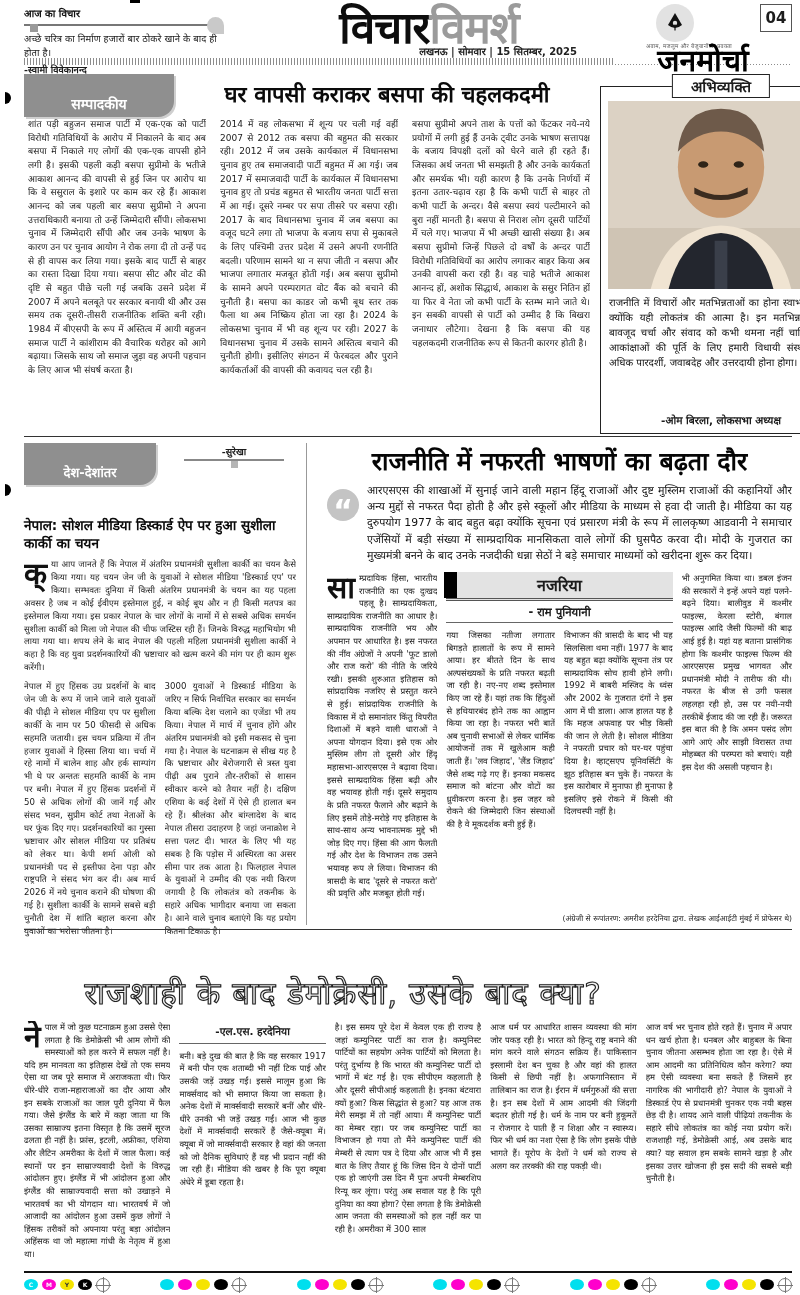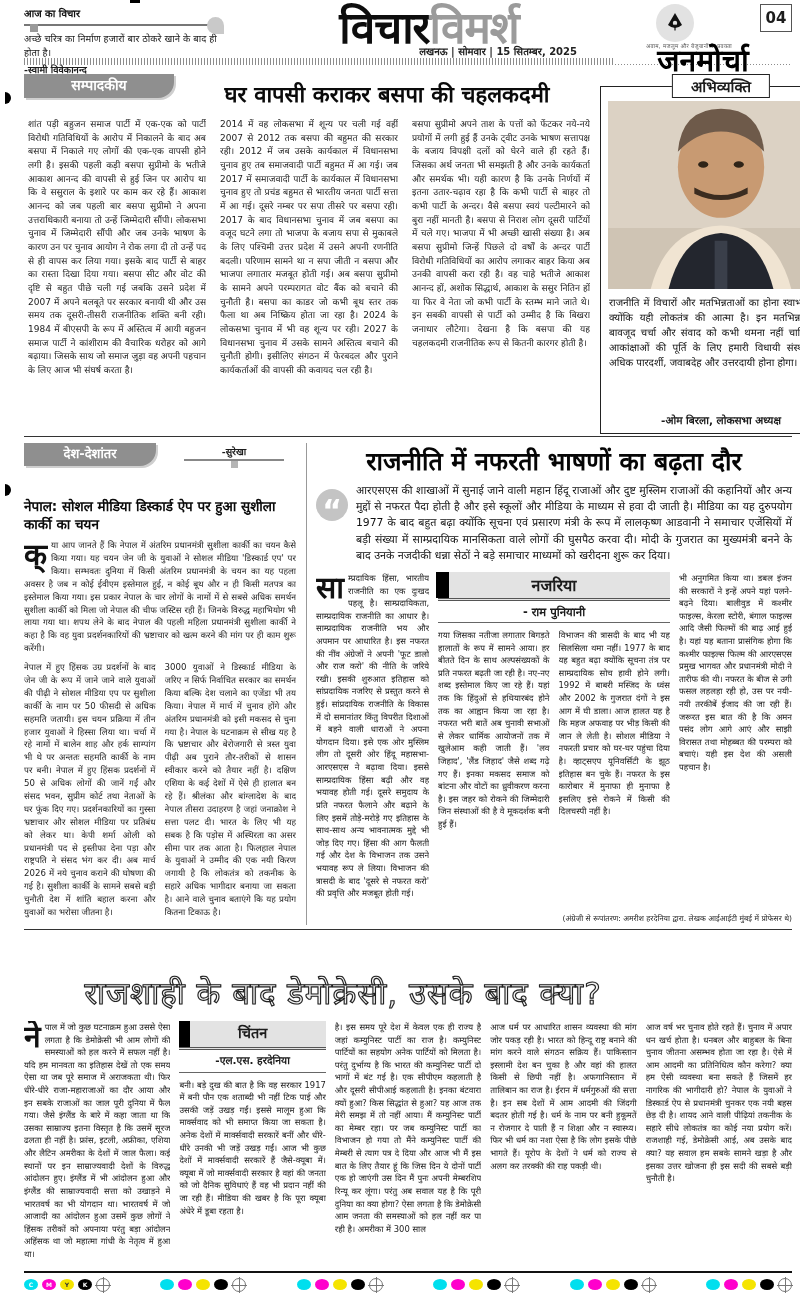--- a/index.html
+++ b/index.html
@@ -23,21 +23,21 @@
   .brand{position:absolute;right:0;top:0;width:178px;height:60px;background:#fff;z-index:3;}
   .brand-icon{position:absolute;left:42px;top:0;width:38px;height:38px;border-radius:50%;background:#e2e2e2;display:flex;align-items:center;justify-content:center;}
   .pagebox{position:absolute;right:0;top:0;width:30px;height:26px;border:1px solid #555;font-size:15px;font-weight:bold;display:flex;align-items:center;justify-content:center;}
   .brand-tag{position:absolute;left:0;right:28px;top:38px;font-size:5.5px;color:#555;text-align:center;letter-spacing:.3px;}
   .brand-name{position:absolute;left:0;right:0;top:42px;font-size:30px;font-weight:bold;color:#000;text-align:center;line-height:1;letter-spacing:0;}
   .hatch{position:absolute;top:58px;left:24px;right:8px;height:7px;
          background:repeating-linear-gradient(90deg,#8c8c8c 0 1px,transparent 1px 3px);}
 
   
   .tab{display:inline-block;background:#8f8f8f;color:#fff;font-weight:bold;text-align:center;
-       border-radius:0 0 16px 0;box-shadow:2px 2px 0 #cfcfcf;padding:1px 0 4px 0;}
+       border-radius:0 0 16px 0;box-shadow:2px 2px 0 #cfcfcf;padding:20px 0 4px 0;}
 
   
   .editorial{position:absolute;top:74px;left:24px;width:566px;height:358px;}
   .ed-tab{width:150px;font-size:14px;}
   .ed-head{position:absolute;top:4px;left:160px;right:0;text-align:center;font-size:22px;font-weight:bold;color:#0a0a0a;}
   .ed-cols{position:absolute;top:44px;left:4px;right:0;bottom:0;display:flex;gap:14px;}
   .colx{flex:1;font-size:9px;line-height:1.52;text-align:justify;overflow:hidden;color:#222;}
 
   
   .abhi{position:absolute;top:86px;left:600px;width:192px;height:346px;border:1.5px solid #222;background:#fff;padding-left:48px;}
@@ -59,21 +59,21 @@
   .np-byline{position:absolute;top:2px;left:160px;width:100px;text-align:center;font-size:9.5px;font-weight:bold;}
   .np-byline .ul{height:2px;background:#888;margin-top:1px;}
   .np-byline .sq{width:7px;height:7px;background:#b5b5b5;margin:0 auto;}
   .np-head{margin-top:32px;font-size:13.5px;font-weight:bold;line-height:1.3;color:#0a0a0a;}
   .np-intro{margin-top:6px;font-size:8.6px;line-height:1.5;text-align:justify;overflow:hidden;height:118px;}
   .np-cols{display:flex;gap:9px;margin-top:4px;height:300px;overflow:hidden;}
   .np-col{flex:1;font-size:8.6px;line-height:1.5;text-align:justify;overflow:hidden;}
   .dropcap{float:left;font-size:30px;font-weight:bold;line-height:.9;padding:2px 4px 0 0;color:#111;}
 
   
-  .rajniti{position:absolute;top:443px;left:306px;right:8px;height:482px;border-left:1px solid #999;padding-left:9px;}
+  .rajniti{position:absolute;top:443px;left:306px;right:8px;height:482px;border-left:1px solid #999;padding-left:20px;}
   .rj-head{text-align:center;font-size:25px;font-weight:bold;color:#050505;margin-top:0;}
   .rj-stand{position:relative;margin-top:6px;padding-left:40px;font-size:10.8px;line-height:1.5;text-align:justify;color:#111;}
   .rj-qmark{position:absolute;left:0;top:6px;width:32px;height:32px;border-radius:50%;background:#c4c4c4;color:#fff;
             font-size:30px;font-weight:bold;text-align:center;line-height:1.45;}
   .rj-body{display:flex;gap:9px;margin-top:8px;height:336px;overflow:hidden;}
   .rj-col{flex:1;font-size:8.4px;line-height:1.5;text-align:justify;overflow:hidden;}
   .rj-mid{flex:2.05;display:flex;flex-direction:column;}
   .feature-box{border:0;margin-bottom:6px;}
   .fb-bar{position:relative;background:#e3e3e3;border-bottom:3px double #555;}
   .fb-sq{position:absolute;left:-2px;top:0;width:13px;height:100%;background:#000;}
@@ -219,24 +219,20 @@
   <div class="rule-b"></div>
 
   <div class="chintan">
     <div class="ch-head">राजशाही के बाद डेमोक्रेसी, उसके बाद क्या?</div>
     <div class="ch-cols">
       <div class="ch-col">
         <span class="dropcap">ने</span><span>पाल में जो कुछ घटनाक्रम हुआ उससे ऐसा लगता है कि डेमोक्रेसी भी आम लोगों की समस्याओं को हल करने में सफल नहीं है। यदि हम मानवता का इतिहास देखें तो एक समय ऐसा था जब पूरे समाज में अराजकता थी। फिर धीरे-धीरे राजा-महाराजाओं का दौर आया और इन सबके राजाओं का जाल पूरी दुनिया में फैल गया। जैसे इंग्लैंड के बारे में कहा जाता था कि उसका साम्राज्य इतना विस्तृत है कि उसमें सूरज ढलता ही नहीं है। फ्रांस, इटली, अफ्रीका, एशिया और लैटिन अमरीका के देशों में जाल फैला। कई स्थानों पर इन साम्राज्यवादी देशों के विरुद्ध आंदोलन हुए। इंग्लैंड में भी आंदोलन हुआ और इंग्लैंड की साम्राज्यवादी सत्ता को उखाड़ने में भारतवर्ष का भी योगदान था। भारतवर्ष में जो आजादी का आंदोलन हुआ उसमें कुछ लोगों ने हिंसक तरीकों को अपनाया परंतु बड़ा आंदोलन अहिंसक था जो महात्मा गांधी के नेतृत्व में हुआ था।</span>
       </div>
       <div class="ch-col">
         <div class="feature-box ch-box">
-          <div class="fb-bar">
-              <div class="fb-sq"></div>
-            <div class="fb-title">चिंतन</div>
-          </div>
           <div class="fb-byline">-एल.एस. हरदेनिया</div>
         </div>
         <span>बनी। बड़े दुख की बात है कि वह सरकार 1917 में बनी पौन एक शताब्दी भी नहीं टिक पाई और उसकी जड़ें उखड़ गईं। इससे मालूम हुआ कि मार्क्सवाद को भी समाप्त किया जा सकता है। अनेक देशों में मार्क्सवादी सरकारें बनीं और धीरे-धीरे उनकी भी जड़ें उखड़ गईं। आज भी कुछ देशों में मार्क्सवादी सरकारें हैं जैसे-क्यूबा में। क्यूबा में जो मार्क्सवादी सरकार है वहां की जनता को जो दैनिक सुविधाएं हैं वह भी प्रदान नहीं की जा रही हैं। मीडिया की खबर है कि पूरा क्यूबा अंधेरे में डूबा रहता है।</span>
       </div>
       <div class="ch-col">है। इस समय पूरे देश में केवल एक ही राज्य है जहां कम्युनिस्ट पार्टी का राज है। कम्युनिस्ट पार्टियों का सहयोग अनेक पार्टियों को मिलता है। परंतु दुर्भाग्य है कि भारत की कम्युनिस्ट पार्टी दो भागों में बंट गई है। एक सीपीएम कहलाती है और दूसरी सीपीआई कहलाती है। इनका बंटवारा क्यों हुआ? किस सिद्धांत से हुआ? यह आज तक मेरी समझ में तो नहीं आया। मैं कम्युनिस्ट पार्टी का मेम्बर रहा। पर जब कम्युनिस्ट पार्टी का विभाजन हो गया तो मैंने कम्युनिस्ट पार्टी की मेम्बरी से त्याग पत्र दे दिया और आज भी मैं इस बात के लिए तैयार हूं कि जिस दिन ये दोनों पार्टी एक हो जाएंगी उस दिन मैं पुनः अपनी मेम्बरशिप रिन्यू कर लूंगा। परंतु अब सवाल यह है कि पूरी दुनिया का क्या होगा? ऐसा लगता है कि डेमोक्रेसी आम जनता की समस्याओं को हल नहीं कर पा रही है। अमरीका में 300 साल</div>
       <div class="ch-col">आज धर्म पर आधारित शासन व्यवस्था की मांग जोर पकड़ रही है। भारत को हिन्दू राष्ट्र बनाने की मांग करने वाले संगठन सक्रिय हैं। पाकिस्तान इस्लामी देश बन चुका है और वहां की हालत किसी से छिपी नहीं है। अफगानिस्तान में तालिबान का राज है। ईरान में धर्मगुरुओं की सत्ता है। इन सब देशों में आम आदमी की जिंदगी बदतर होती गई है। धर्म के नाम पर बनी हुकूमतें न रोजगार दे पाती हैं न शिक्षा और न स्वास्थ्य। फिर भी धर्म का नशा ऐसा है कि लोग इसके पीछे भागते हैं। यूरोप के देशों ने धर्म को राज्य से अलग कर तरक्की की राह पकड़ी थी।</div>
       <div class="ch-col">आज वर्ष भर चुनाव होते रहते हैं। चुनाव में अपार धन खर्च होता है। धनबल और बाहुबल के बिना चुनाव जीतना असम्भव होता जा रहा है। ऐसे में आम आदमी का प्रतिनिधित्व कौन करेगा? क्या हम ऐसी व्यवस्था बना सकते हैं जिसमें हर नागरिक की भागीदारी हो? नेपाल के युवाओं ने डिस्कार्ड ऐप से प्रधानमंत्री चुनकर एक नयी बहस छेड़ दी है। शायद आने वाली पीढ़ियां तकनीक के सहारे सीधे लोकतंत्र का कोई नया प्रयोग करें। राजशाही गई, डेमोक्रेसी आई, अब उसके बाद क्या? यह सवाल हम सबके सामने खड़ा है और इसका उत्तर खोजना ही इस सदी की सबसे बड़ी चुनौती है।</div>
     </div>
   </div>
 

